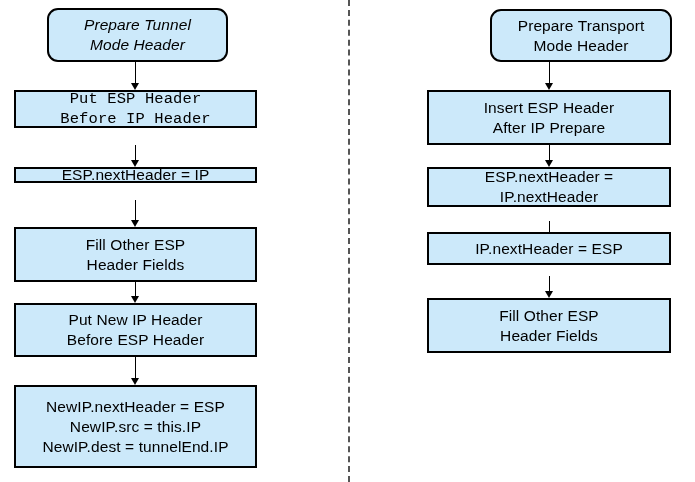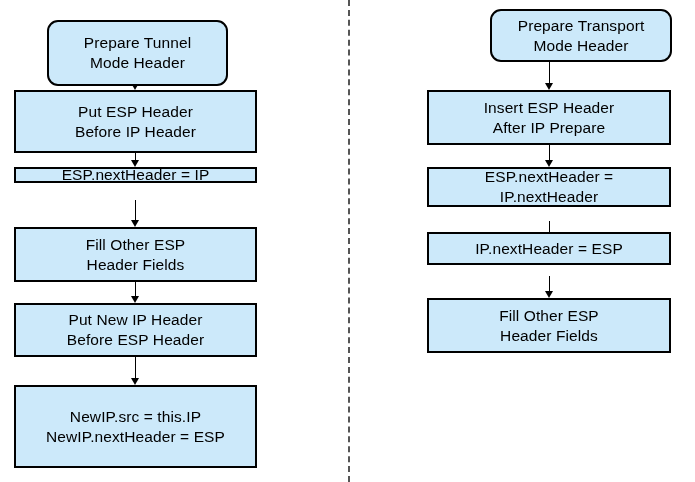--- a/index.html
+++ b/index.html
@@ -77,42 +77,43 @@
       <div class="connector" style="left: 135px; top: 62px; height: 22px;"></div>
       <div class="arrowhead" style="left: 131px; top: 83px;"></div>
       <div class="connector" style="left: 135px; top: 145px; height: 16px;"></div>
       <div class="arrowhead" style="left: 131px; top: 160px;"></div>
       <div class="connector" style="left: 135px; top: 200px; height: 21px;"></div>
       <div class="arrowhead" style="left: 131px; top: 220px;"></div>
       <div class="connector" style="left: 135px; top: 282px; height: 15px;"></div>
       <div class="arrowhead" style="left: 131px; top: 296px;"></div>
       <div class="connector" style="left: 135px; top: 357px; height: 22px;"></div>
       <div class="arrowhead" style="left: 131px; top: 378px;"></div>
-      <div class="node terminator" style="left: 47px; top: 20px; width: 181px; height: 66px; background: rgb(204, 233, 250); border-color: rgb(0, 0, 0);">
+      <div class="node terminator" style="left: 47px; top: 8px; width: 181px; height: 54px; background: rgb(204, 233, 250); border-color: rgb(0, 0, 0); font-style: italic;">
         <span class="line">Prepare Tunnel</span>
         <span class="line">Mode Header</span>
       </div>
-      <div class="node" style="left: 14px; top: 90px; width: 243px; height: 63px; background: rgb(204, 233, 250); border-color: rgb(0, 0, 0);">
+      <div class="node" style="left: 14px; top: 90px; width: 243px; height: 38px; background: rgb(204, 233, 250); border-color: rgb(0, 0, 0); font-family: Liberation Mono, monospace;">
         <span class="line">Put ESP Header</span>
         <span class="line">Before IP Header</span>
       </div>
       <div class="node" style="left: 14px; top: 167px; width: 243px; height: 16px; background: rgb(204, 233, 250); border-color: rgb(0, 0, 0);">
         <span class="line">ESP.nextHeader = IP</span>
       </div>
       <div class="node" style="left: 14px; top: 227px; width: 243px; height: 55px; background: rgb(204, 233, 250); border-color: rgb(0, 0, 0);">
         <span class="line">Fill Other ESP</span>
         <span class="line">Header Fields</span>
       </div>
       <div class="node" style="left: 14px; top: 303px; width: 243px; height: 54px; background: rgb(204, 233, 250); border-color: rgb(0, 0, 0);">
         <span class="line">Put New IP Header</span>
         <span class="line">Before ESP Header</span>
       </div>
       <div class="node" style="left: 14px; top: 385px; width: 243px; height: 83px; background: rgb(204, 233, 250); border-color: rgb(0, 0, 0);">
+        <span class="line">NewIP.nextHeader = ESP</span>
         <span class="line">NewIP.src = this.IP</span>
-        <span class="line">NewIP.nextHeader = ESP</span>
+        <span class="line">NewIP.dest = tunnelEnd.IP</span>
       </div>
     </div>
     <div>
       <div class="connector" style="left: 549px; top: 62px; height: 22px;"></div>
       <div class="arrowhead" style="left: 545px; top: 83px;"></div>
       <div class="connector" style="left: 549px; top: 145px; height: 16px;"></div>
       <div class="arrowhead" style="left: 545px; top: 160px;"></div>
       <div class="connector" style="left: 549px; top: 221px; height: 16px;"></div>
       <div class="arrowhead" style="left: 545px; top: 236px;"></div>
       <div class="connector" style="left: 549px; top: 276px; height: 16px;"></div>

